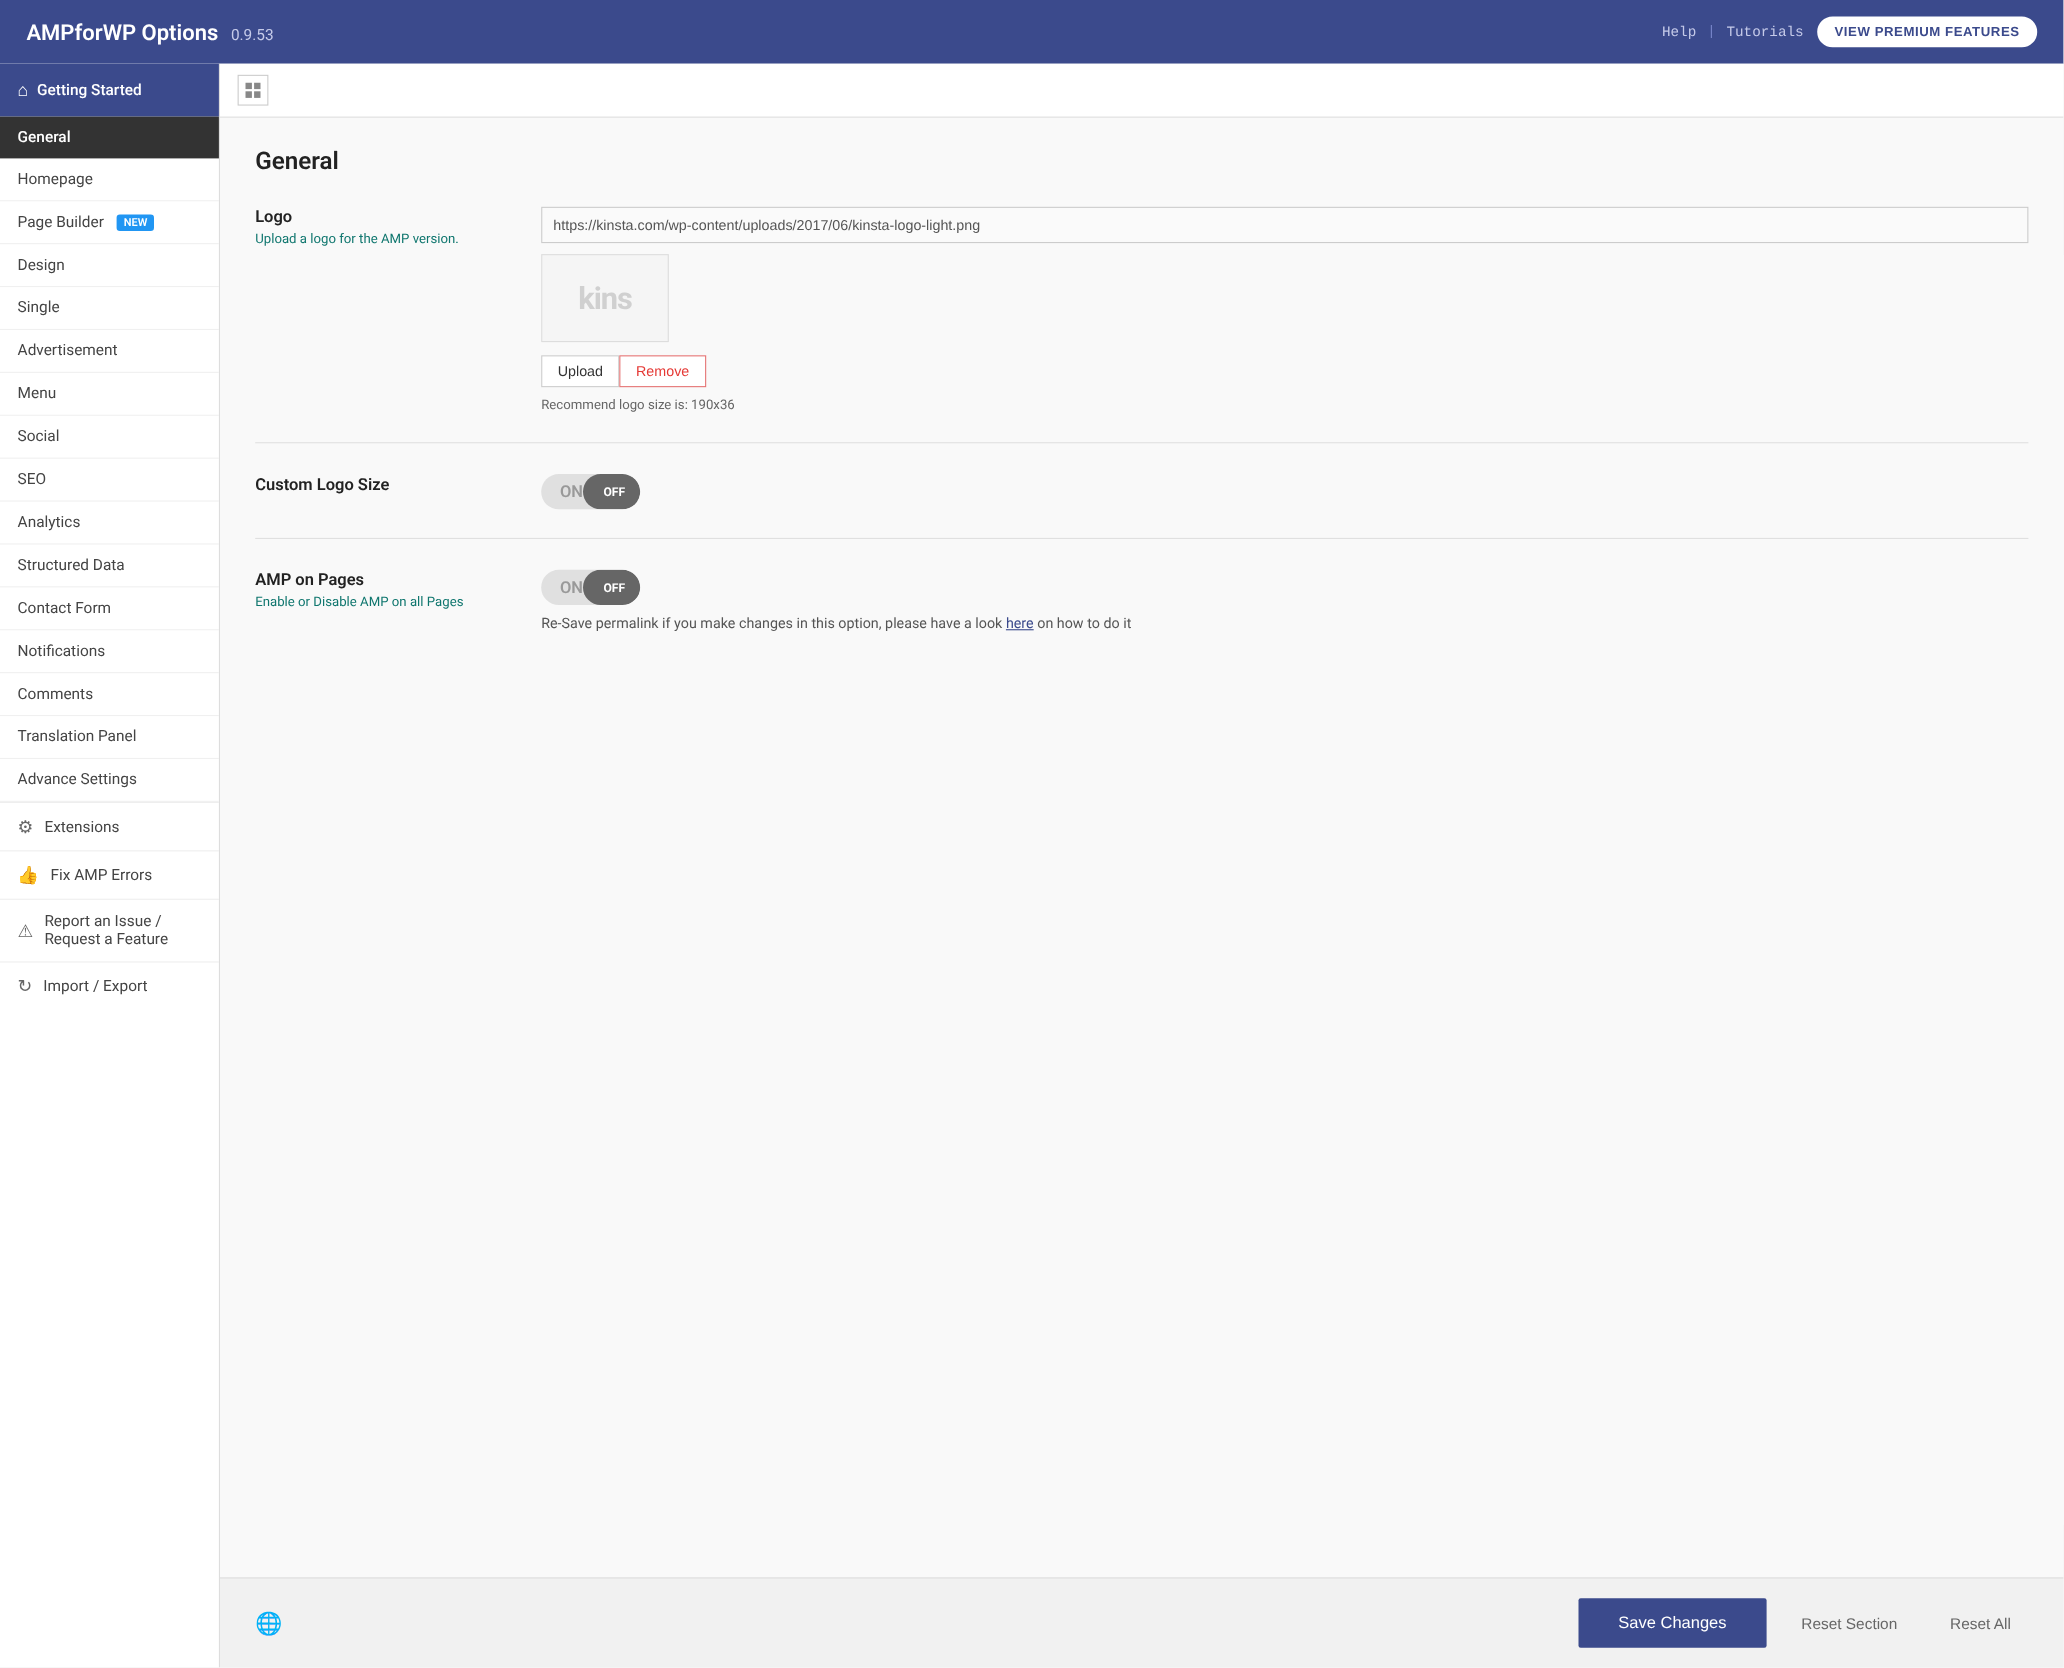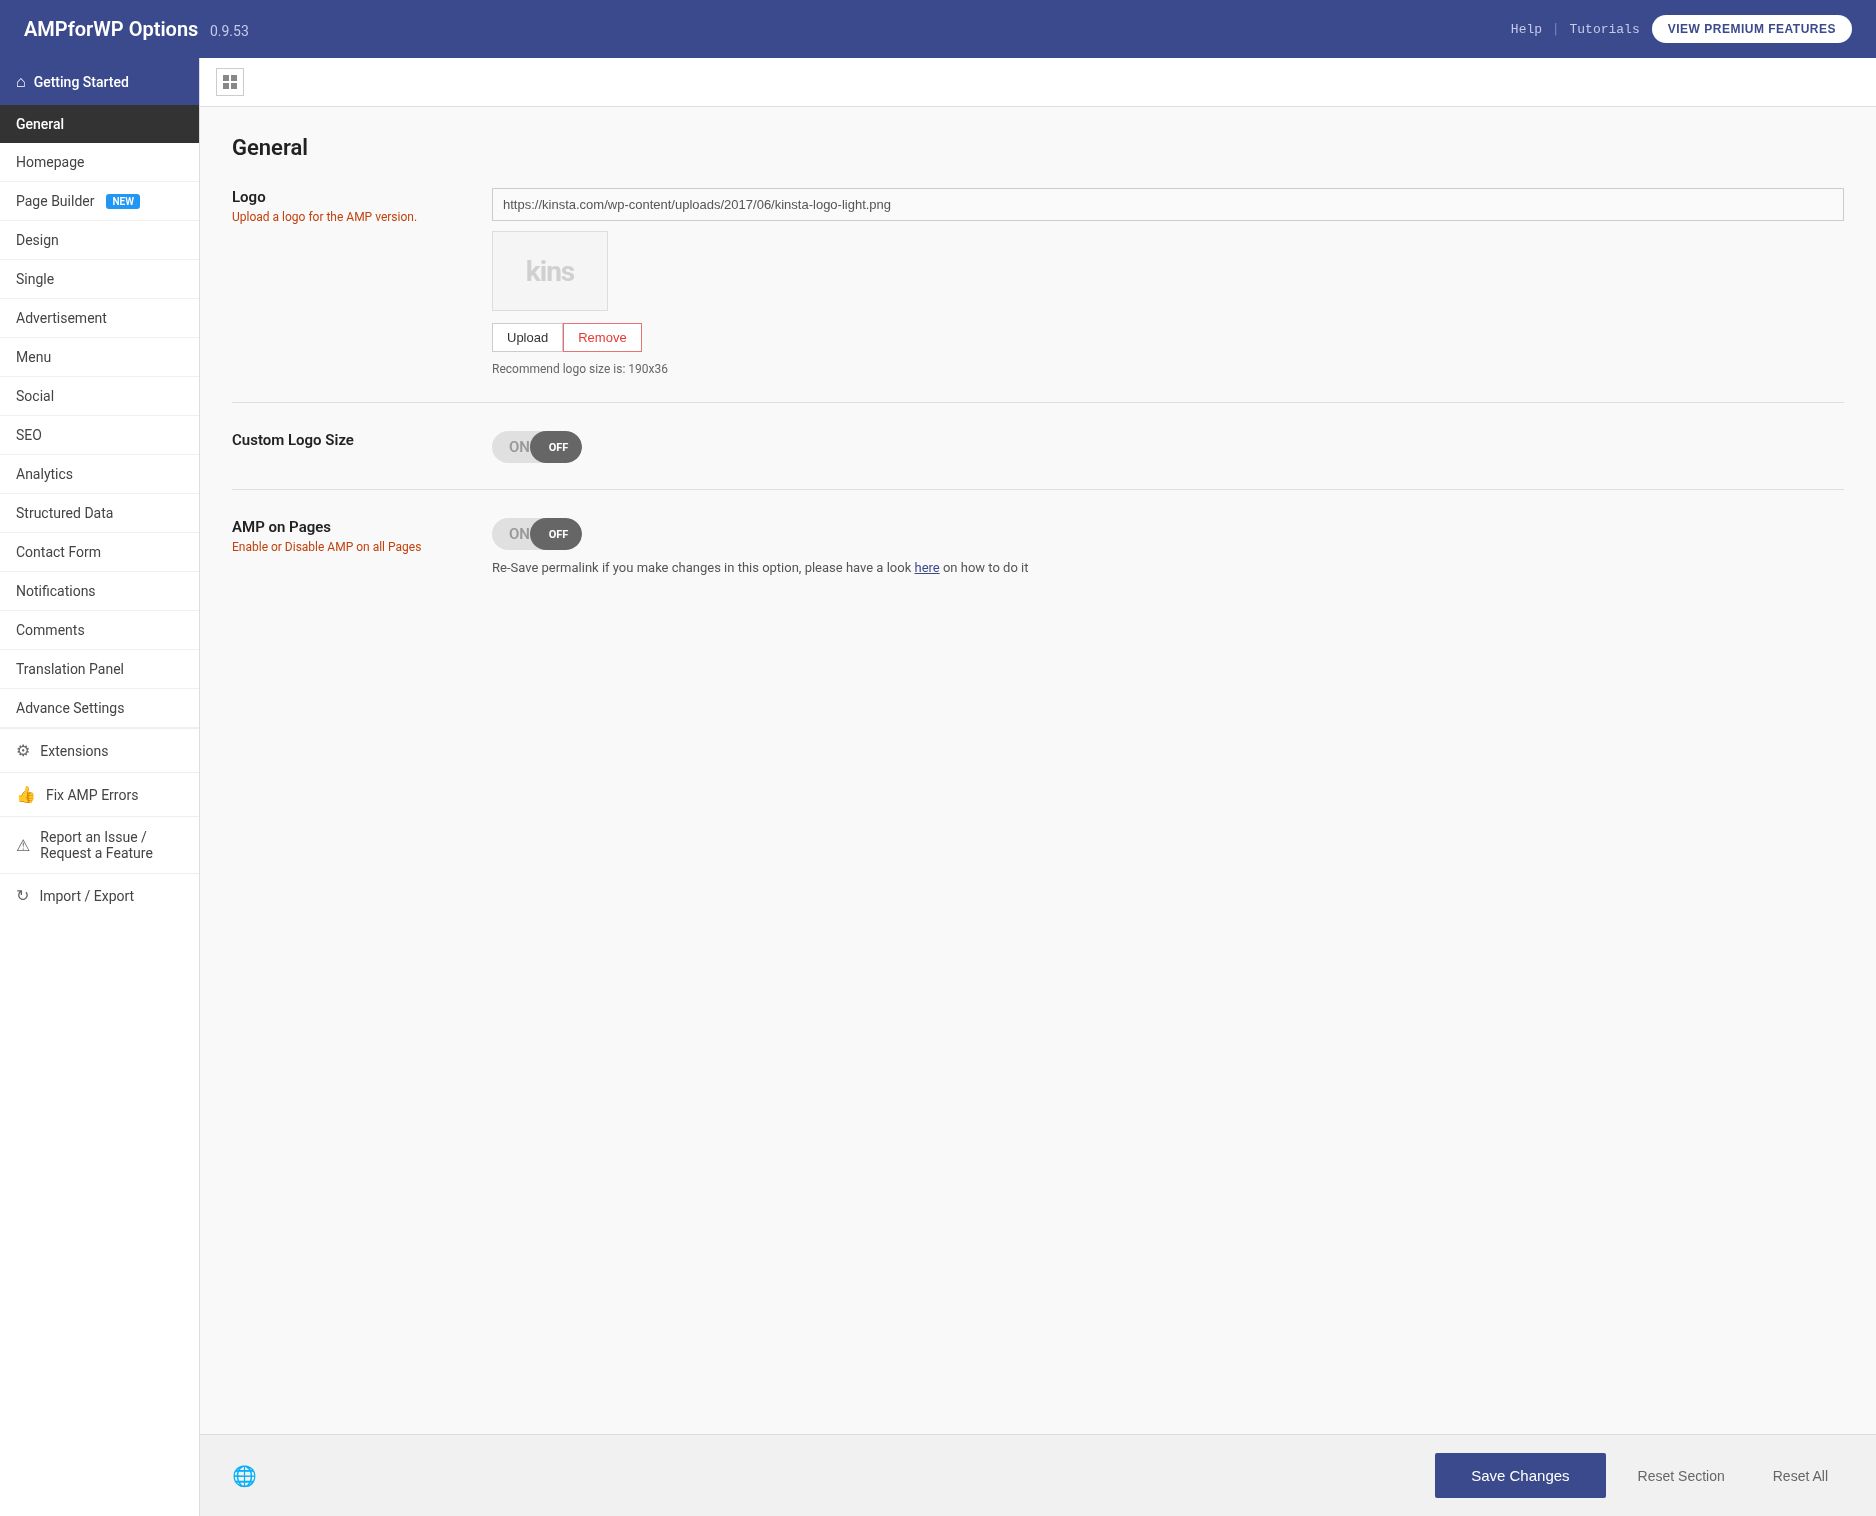--- a/index.html
+++ b/index.html
@@ -168,21 +168,21 @@
       flex-shrink: 0;
     }
     .section-label h3 {
       font-size: 15px;
       font-weight: 600;
       color: #222;
       margin-bottom: 4px;
     }
     .section-label p {
       font-size: 12px;
-      color: #c2410c;
+      color: #0f766e;
     }
     .section-control {
       flex: 1;
     }
 
     
     .logo-input {
       width: 100%;
       border: 1px solid #ccc;
       padding: 8px 10px;

